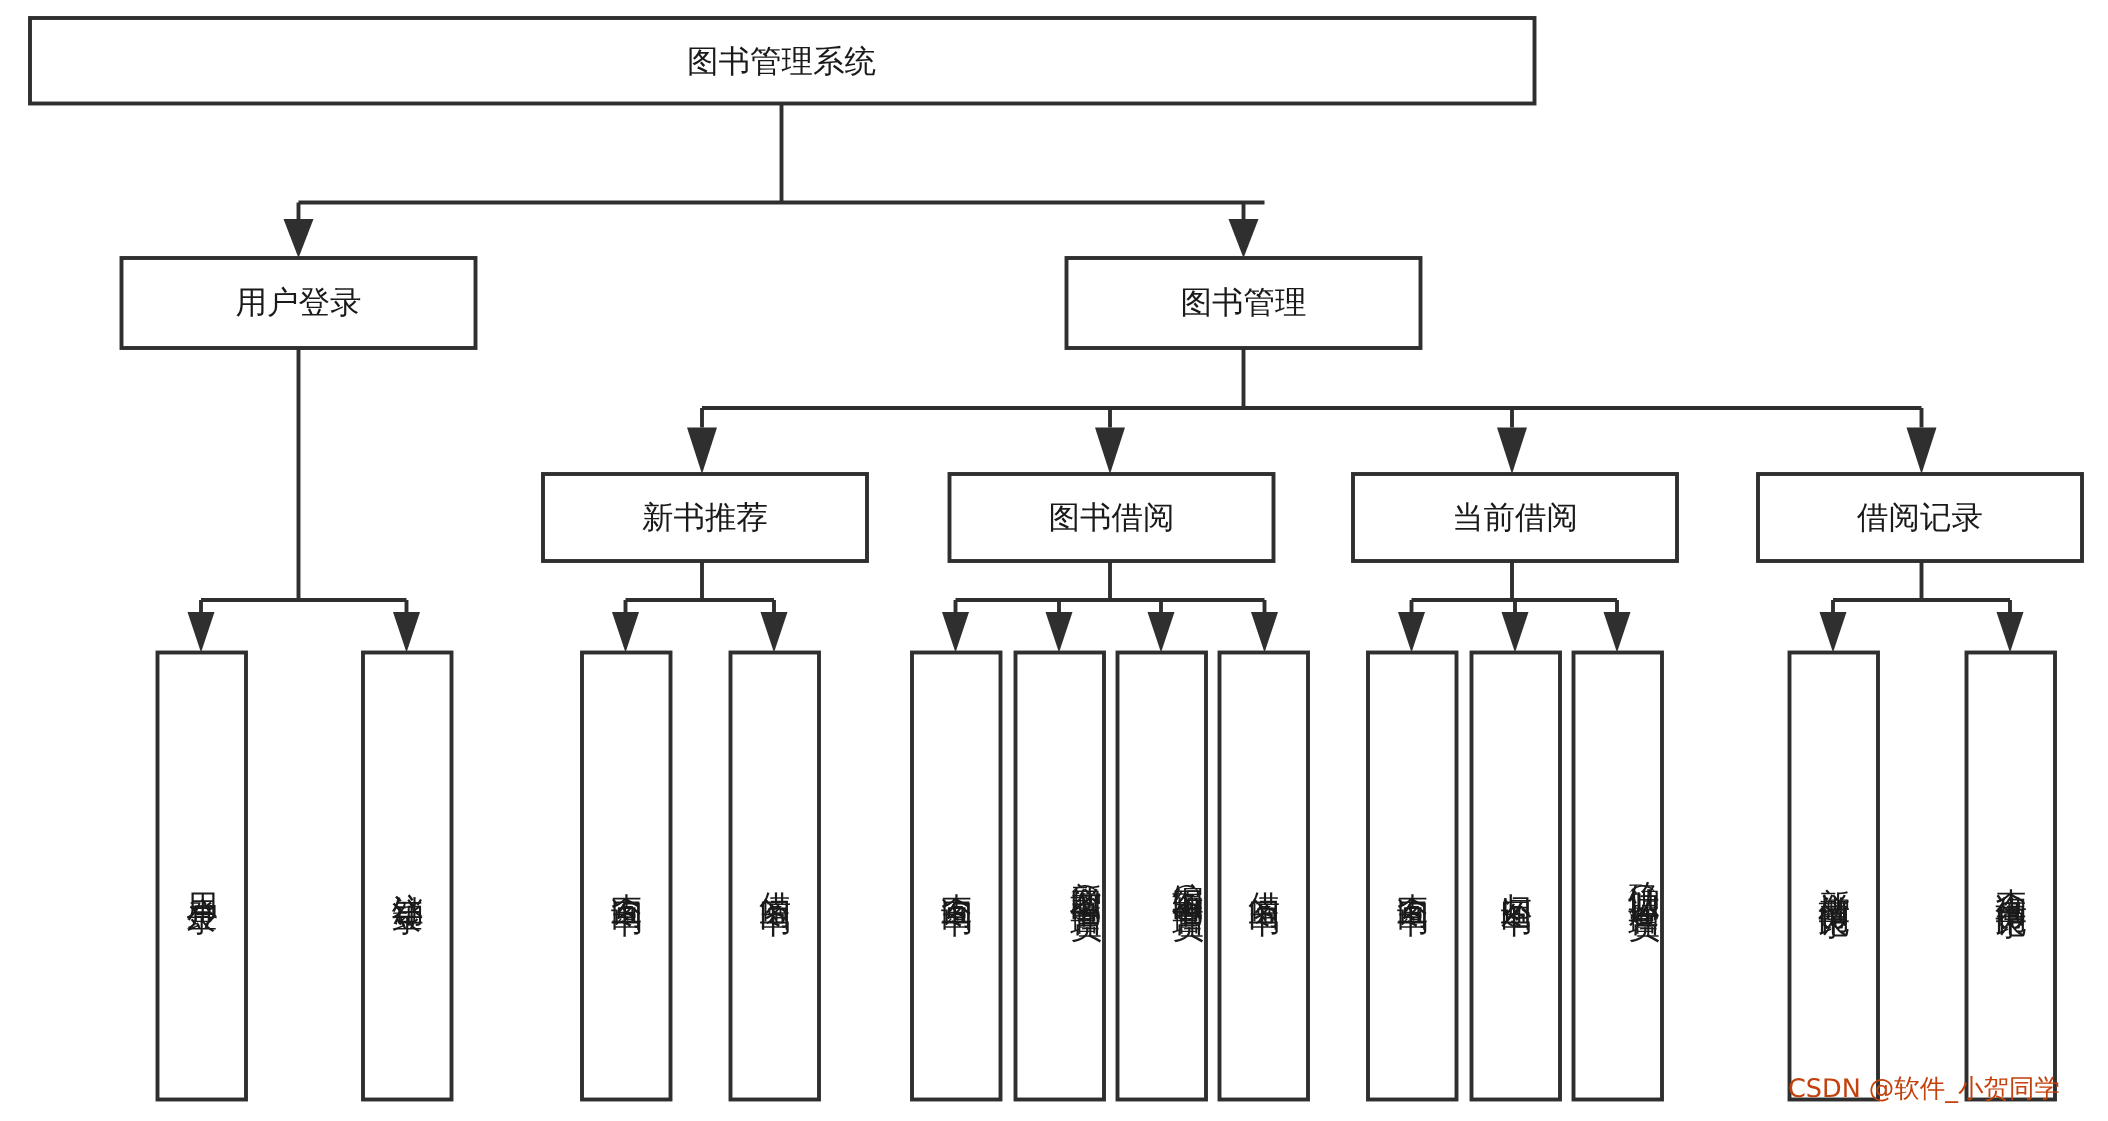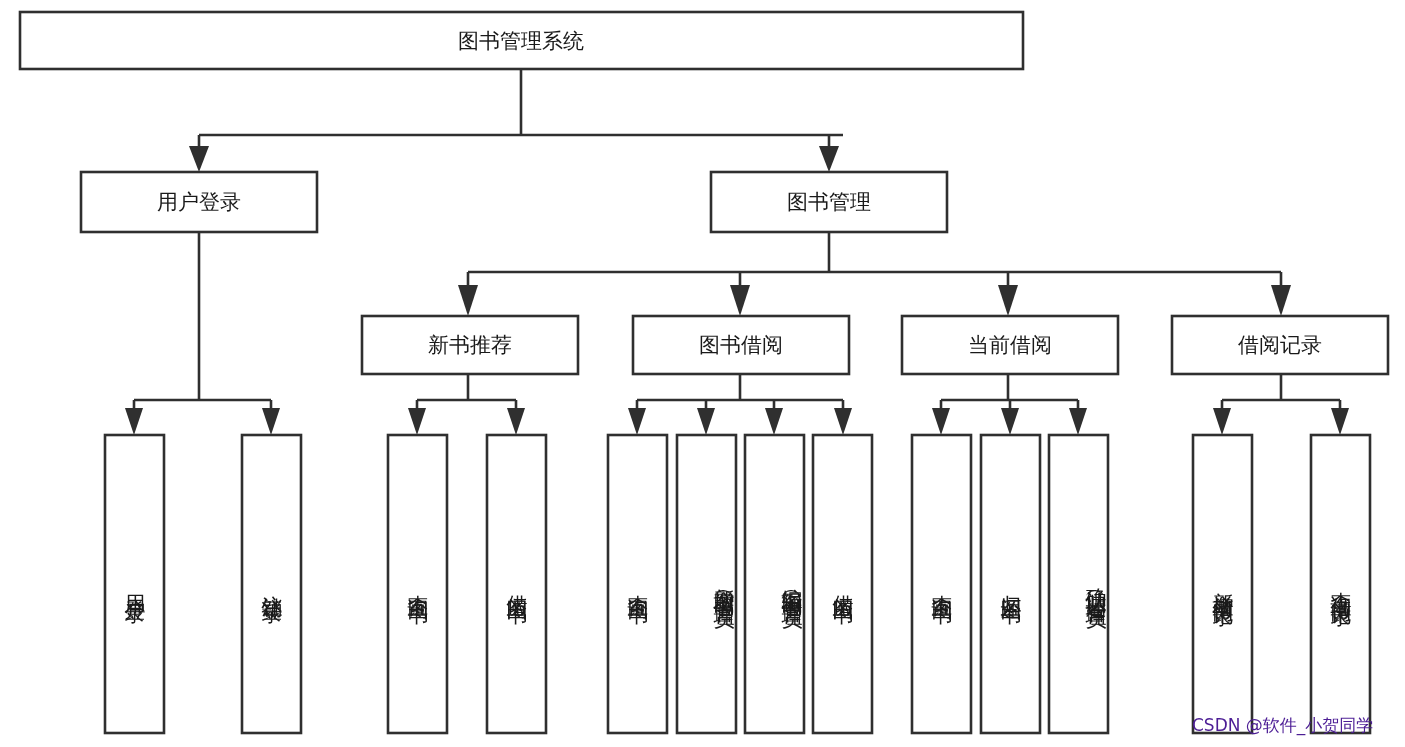--- a/index.html
+++ b/index.html
@@ -61,21 +61,21 @@
     display: flex;
     align-items: center;
     justify-content: center;
     white-space: nowrap;
     pointer-events: none;
   }
   .watermark {
     position: absolute;
     font-family: "DejaVu Sans", "Liberation Sans", sans-serif;
     font-size: 17px;
-    color: #4c1d95;
+    color: #c2410c;
     white-space: nowrap;
   }
 </style>
 </head>
 <body>
 
 <div id="diagram-root">
 
   <svg id="diagram-svg" viewBox="0 0 1405 747">
 

